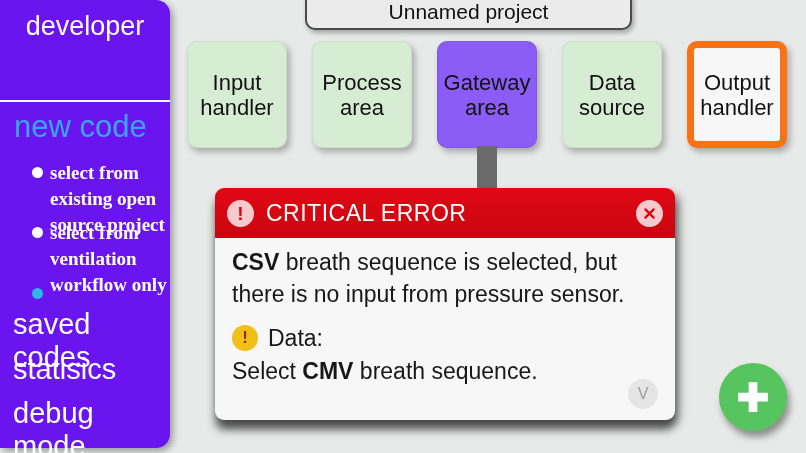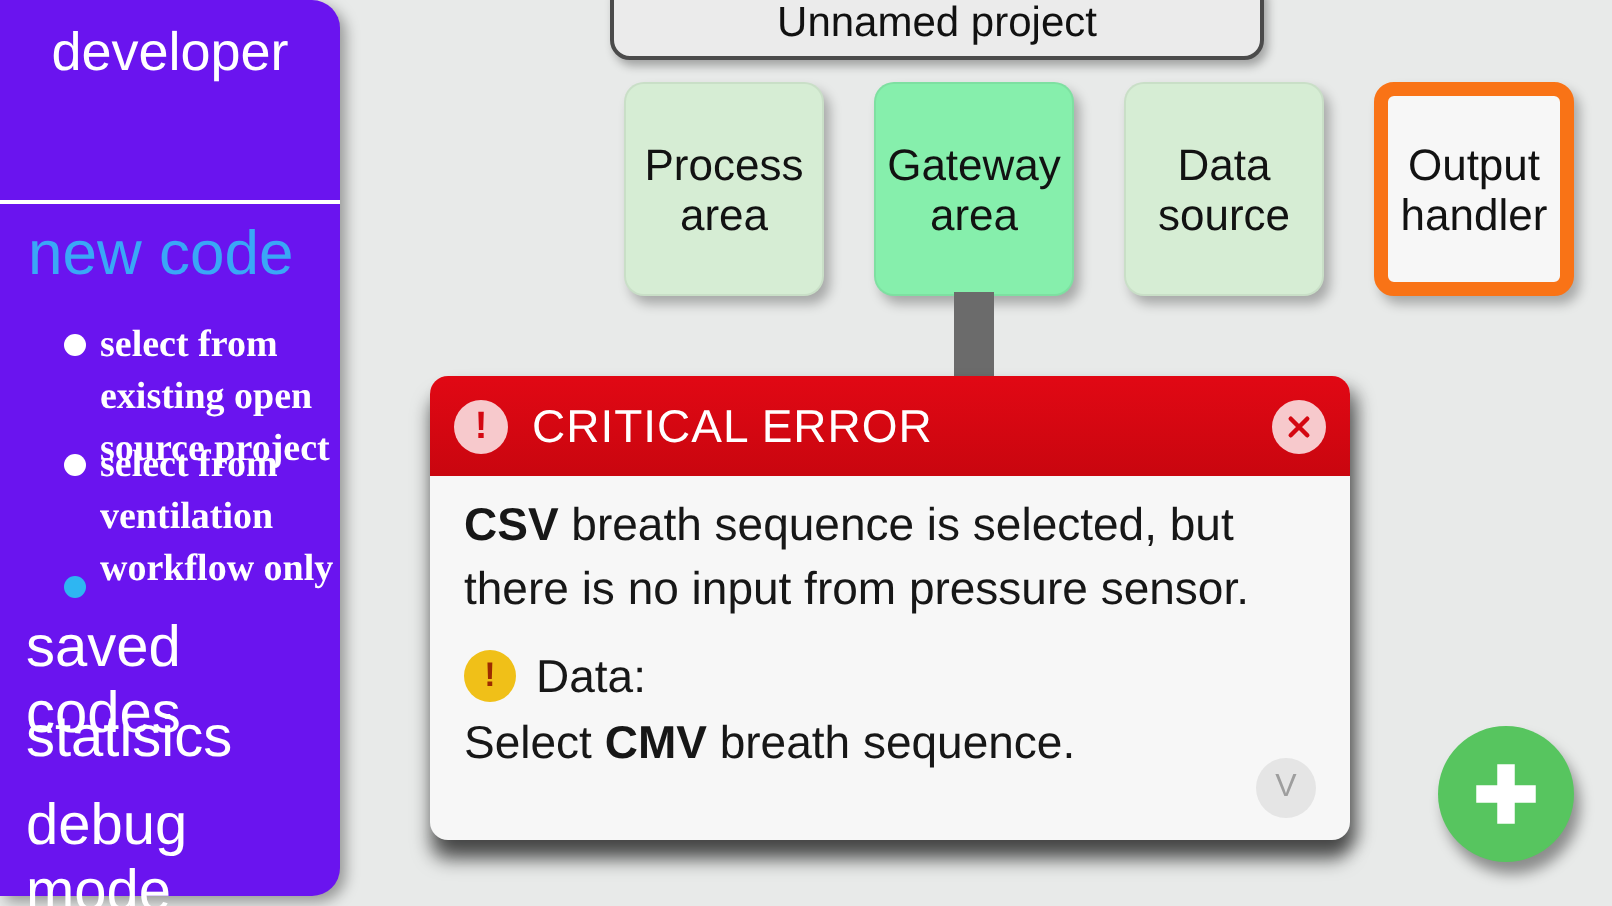--- a/index.html
+++ b/index.html
@@ -51,21 +51,21 @@
   }
 
   
   .node {
     position:absolute; top:41px; width:100px; height:107px; border-radius:10px;
     display:flex; align-items:center; justify-content:center; text-align:center;
     font-size:22px; line-height:25px; color:#121212;
     box-shadow:3px 4px 6px rgba(0,0,0,.28); border:1px solid rgba(0,0,0,.06);
   }
   .node-green { background:#d6edd4; }
-  .node-pink  { background:#86efac; }
+  .node-pink  { background:#8b5cf6; }
   .node-white { background:#f7f7f7; border:7px solid #f97316; }
   .n-0 { left:187px; } .n-1 { left:312px; } .n-2 { left:437px; }
   .n-3 { left:562px; } .n-4 { left:687px; }
 
   .connector {
     position:absolute; left:477px; top:146px; width:20px; height:50px;
     background:#6b6b6b;
   }
 
   
@@ -136,20 +136,21 @@
 
     <div class="sb-menu-item mi-0">saved codes</div>
     <div class="sb-menu-item mi-1">statisics</div>
     <div class="sb-menu-item mi-2">debug mode</div>
   </div>
 
   <div class="project-tab">
     <span>Unnamed project</span>
   </div>
 
+  <div class="node node-green n-0">Input handler</div>
   <div class="node node-green n-1">Process area</div>
   <div class="node node-pink n-2">Gateway area</div>
   <div class="node node-green n-3">Data source</div>
   <div class="node node-white n-4">Output handler</div>
 
   <div class="connector"></div>
 
   <div class="dialog">
     <div class="dlg-header">
       <div class="badge-circle">

